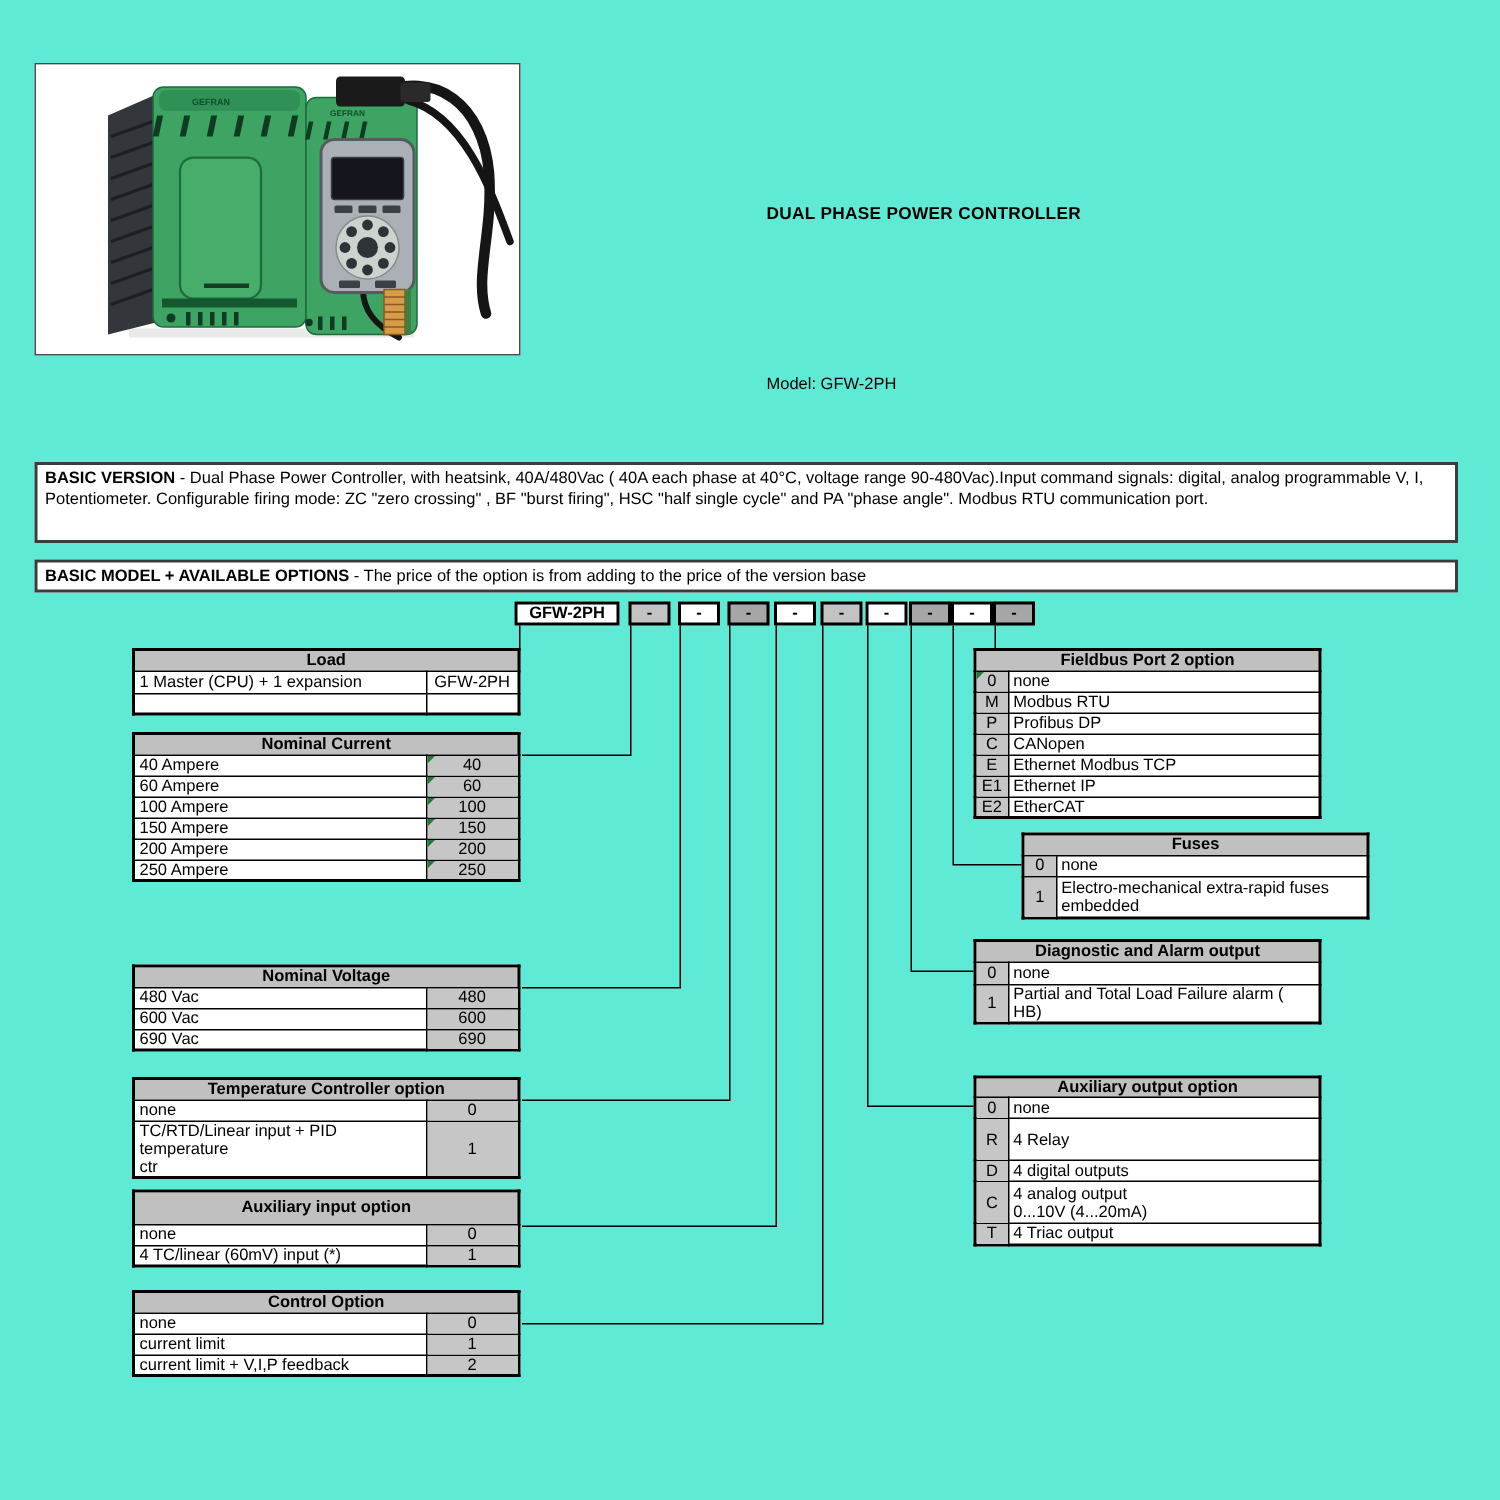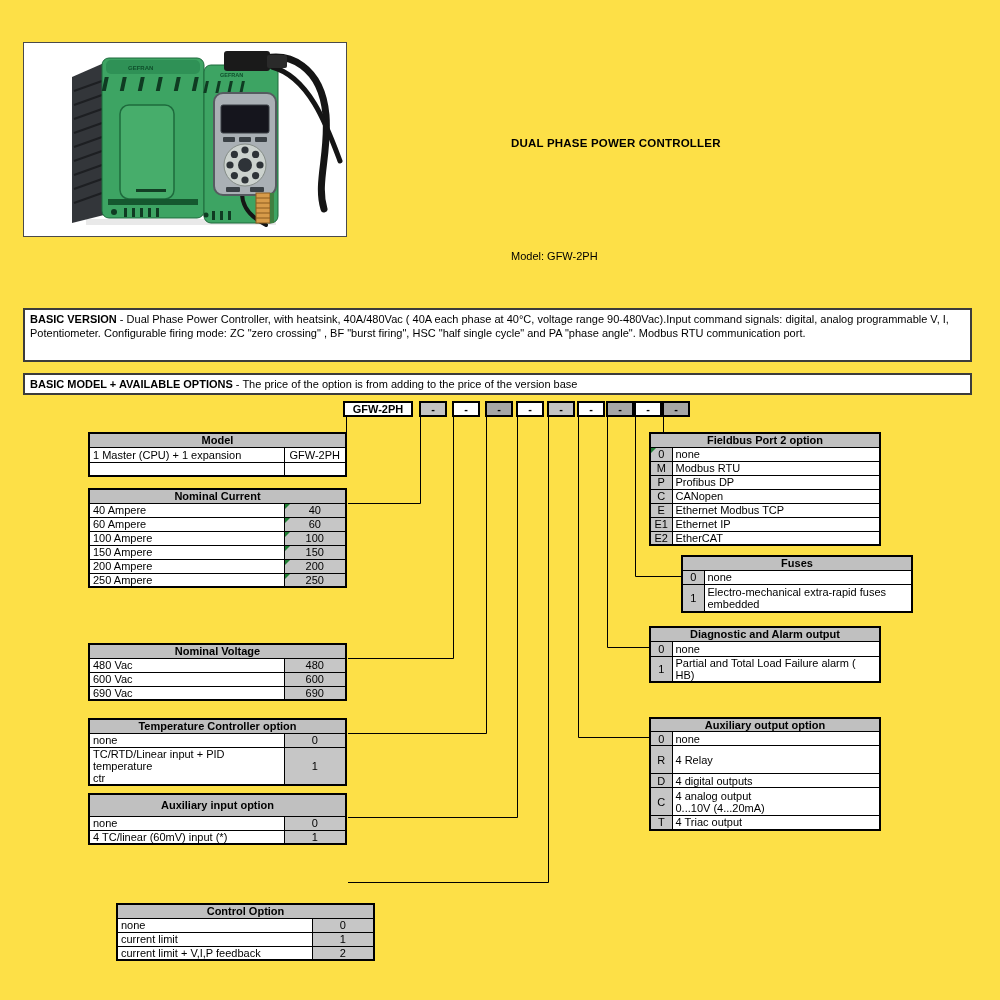--- a/index.html
+++ b/index.html
@@ -1,16 +1,16 @@
 <!DOCTYPE html>
 <html><head>
 <meta charset="utf-8">
 <style>
   html,body{margin:0;padding:0;background:#fff;}
-  #page{position:relative;width:1000px;height:1000px;background:#fde047;
+  #page{position:relative;width:1000px;height:1000px;background:#5eead4;
         font-family:"Liberation Sans",sans-serif;color:#000;overflow:hidden;}
 
   
   .photo-box{position:absolute;left:23px;top:42px;width:322px;height:193px;
              border:1px solid #4a4a4a;background:#fff;}
 
   
   .doc-title{position:absolute;left:511px;top:137px;font-size:11.5px;font-weight:bold;letter-spacing:.2px;}
   .model-line{position:absolute;left:511px;top:250px;font-size:11px;}
 
@@ -196,21 +196,21 @@
     </g>
   </svg>
 
   <table class="tbl lt" style="top:432px;">
     <colgroup>
         <col style="width:195px">
         <col style="width:62px">
       </colgroup>
     <tbody>
         <tr class="hdr r14">
-          <td colspan="2">Model</td>
+          <td colspan="2">Load</td>
         </tr>
     <tr class="r15">
           <td>1 Master (CPU) + 1 expansion</td>
           <td class="plain" style="text-align:center;">GFW-2PH</td>
         </tr>
     <tr class="r14">
           <td></td>
           <td class="plain"></td>
         </tr>
   </tbody>
@@ -310,21 +310,21 @@
           <td>none</td>
           <td class="val">0</td>
         </tr>
     <tr class="r14">
           <td>4 TC/linear (60mV) input (*)</td>
           <td class="val">1</td>
         </tr>
   </tbody>
     </table>
 
-  <table class="tbl lt" style="top:903px;margin-left:28px;">
+  <table class="tbl lt" style="top:860px;">
     <colgroup>
         <col style="width:195px">
         <col style="width:62px">
       </colgroup>
     <tbody>
         <tr class="hdr r14">
           <td colspan="2">Control Option</td>
         </tr>
     <tr class="r14">
           <td>none</td>

